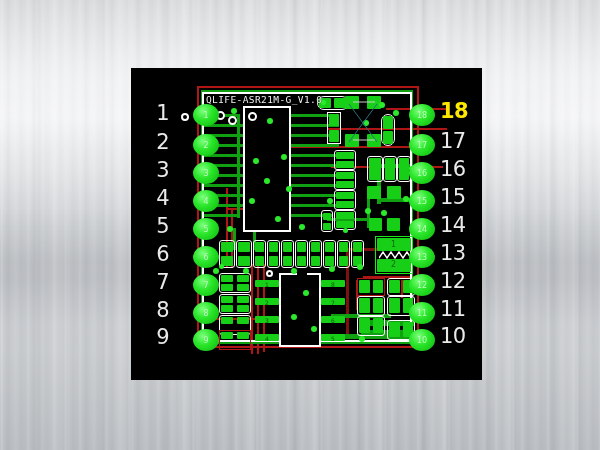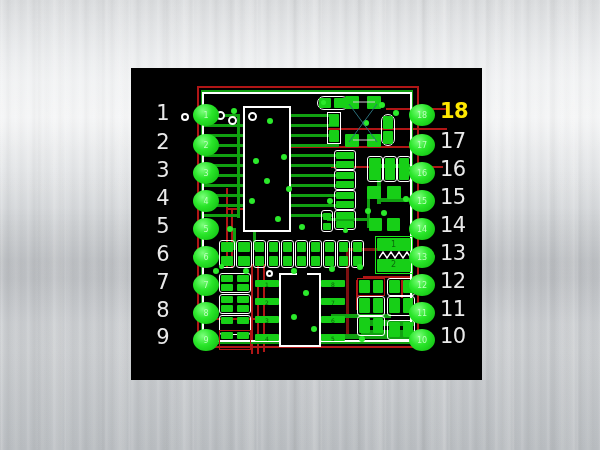--- a/index.html
+++ b/index.html
@@ -374,20 +374,21 @@
       <div class="hole" style="left:97px;top:48px;width:9px;height:9px;"></div>
       <div class="hole" style="left:135px;top:202px;width:7px;height:7px;"></div>
 
       <svg class="lyr">
         <line x1="218" y1="36" x2="246" y2="74" stroke="#2a6f7a" stroke-width="1"></line>
         <line x1="246" y1="36" x2="218" y2="74" stroke="#2a6f7a" stroke-width="1"></line>
         <line x1="222" y1="34" x2="244" y2="34" stroke="#cfcfcf" stroke-width="1"></line>
         <line x1="222" y1="72" x2="244" y2="72" stroke="#cfcfcf" stroke-width="1"></line>
       </svg>
 
+      <div id="silk-title">QLIFE-ASR21M-G_V1.0</div>
 
       <div class="conn" style="left:62px;top:36px;width:26px;height:22px;">
           <span>1</span>
         </div>
       <div class="conn" style="left:62px;top:66px;width:26px;height:22px;">
           <span>2</span>
         </div>
       <div class="conn" style="left:62px;top:94px;width:26px;height:22px;">
           <span>3</span>
         </div>

